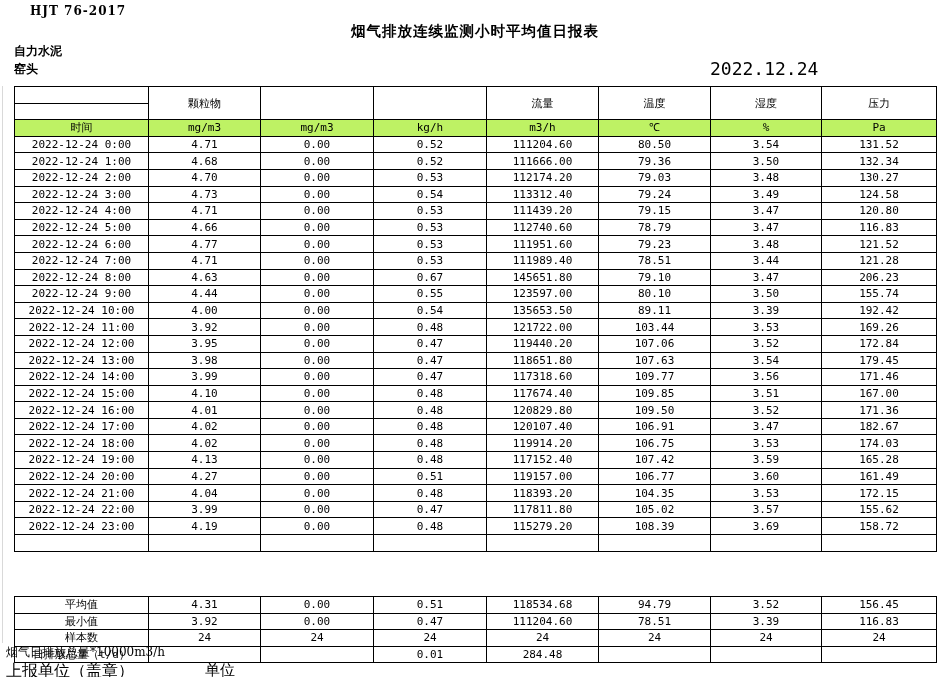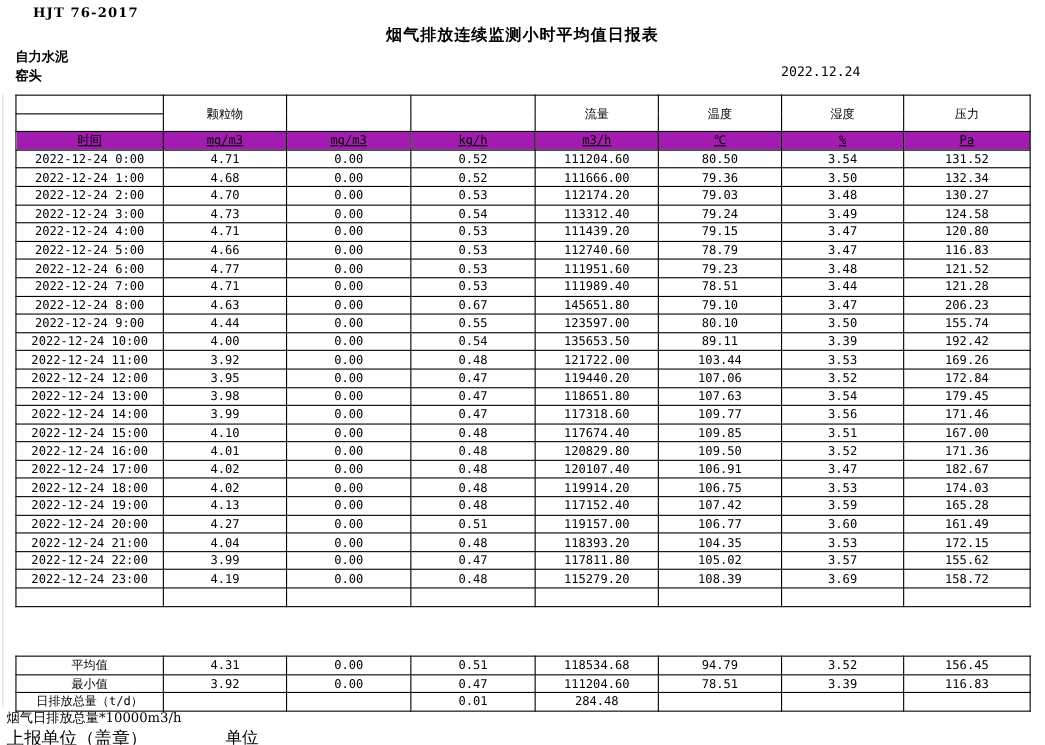--- a/index.html
+++ b/index.html
@@ -5,33 +5,33 @@
   html,body{margin:0;padding:0;}
   body{
     width:950px;height:677px;position:relative;overflow:hidden;
     background:#ffffff;color:#000;
     font-family:"DejaVu Serif","Liberation Serif",serif;
   }
   .std{position:absolute;left:30px;top:4px;font-size:12px;font-weight:bold;letter-spacing:1px;}
   .title{position:absolute;left:14px;top:22px;width:922px;text-align:center;font-size:14.5px;font-weight:bold;letter-spacing:1px;}
   .company{position:absolute;left:14px;top:43px;font-size:12px;font-weight:bold;}
   .location{position:absolute;left:14px;top:61px;font-size:12px;font-weight:bold;}
-  .date{position:absolute;left:710px;top:58px;font-size:12px;font-family:"DejaVu Sans Mono","Liberation Mono",monospace;}
+  .date{position:absolute;left:710px;top:58px;font-size:18px;font-family:"DejaVu Sans Mono","Liberation Mono",monospace;}
   .edge-line{position:absolute;left:2px;top:86px;width:1px;height:557px;background:#d9d9d9;}
 
   table{border-collapse:collapse;table-layout:fixed;position:absolute;left:14px;width:922px;}
   table.main{top:86px;border-radius:32px;}
   table.summary{top:560px;margin-top:36px;}
   td{
     border:1px solid #000;height:15.6px;padding:0 2px;
     font-size:11px;line-height:15px;text-align:center;
     font-family:"DejaVu Sans Mono","Liberation Mono",monospace;
     overflow:hidden;white-space:nowrap;
   }
-  tr.unit-row td{background:#a21caf;text-decoration:underline;}
+  tr.unit-row td{background:#bef264;}
   .footnote{position:absolute;left:6px;top:644px;font-size:12px;}
   .report-unit{position:absolute;left:6px;top:661px;font-size:16px;}
   .unit-label{position:absolute;left:205px;top:661px;font-size:15px;}
 </style>
 </head>
 <body>
 
 <div class="std">HJT  76-2017</div>
 <div class="title">烟气排放连续监测小时平均值日报表</div>
 <div class="company">自力水泥</div>
@@ -355,20 +355,30 @@
         <td>最小值</td>
         <td>3.92</td>
         <td>0.00</td>
         <td>0.47</td>
         <td>111204.60</td>
         <td>78.51</td>
         <td>3.39</td>
         <td>116.83</td>
       </tr>
       <tr>
+        <td>样本数</td>
+        <td>24</td>
+        <td>24</td>
+        <td>24</td>
+        <td>24</td>
+        <td>24</td>
+        <td>24</td>
+        <td>24</td>
+      </tr>
+      <tr>
         <td>日排放总量（t/d）</td>
         <td></td>
         <td></td>
         <td>0.01</td>
         <td>284.48</td>
         <td></td>
         <td></td>
         <td></td>
       </tr>
     </tbody>

